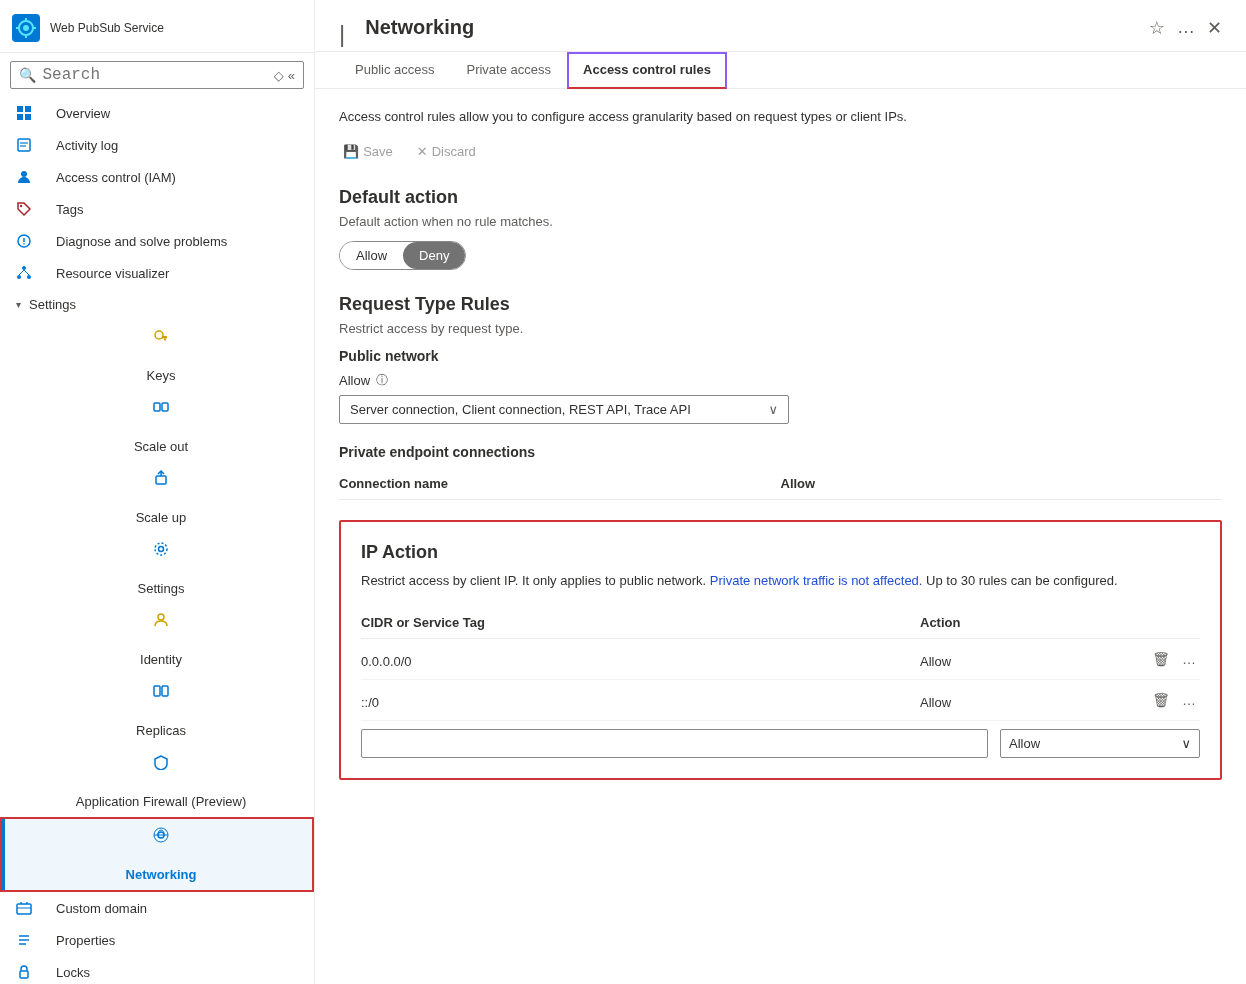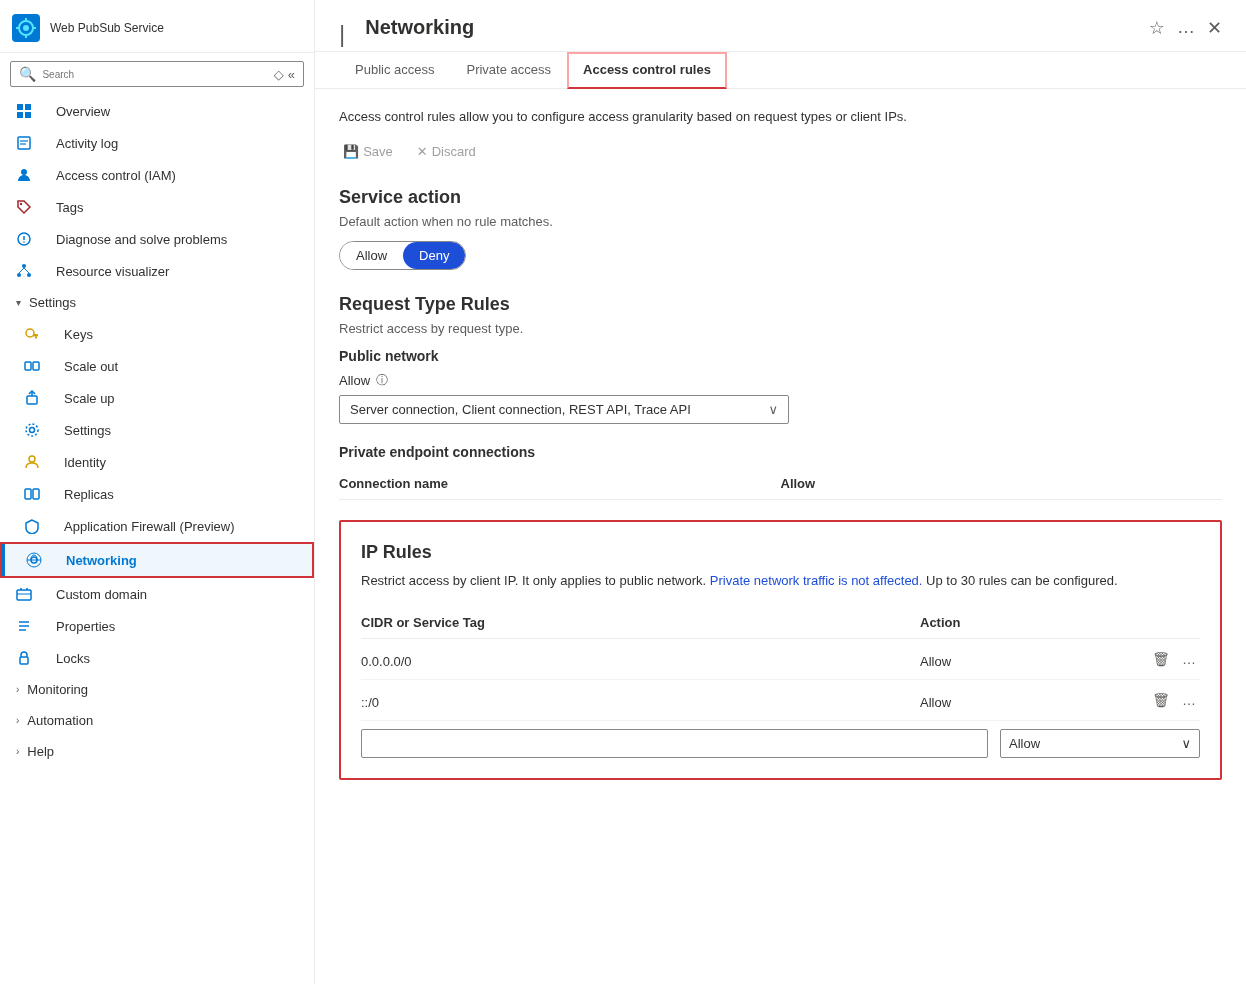--- a/index.html
+++ b/index.html
@@ -32,21 +32,21 @@
     .search-bar {
       display: flex; align-items: center;
       margin: 8px 10px;
       border: 1px solid #8a8886;
       border-radius: 2px;
       padding: 4px 8px;
       background: #fff;
       position: relative;
     }
     .search-bar input {
-      border: none; outline: none; font-size: 10px; width: 100%; color: #0c4a6e;
+      border: none; outline: none; font-size: 16px; width: 100%; color: #0c4a6e; font-family: Liberation Mono, monospace;
     }
     .search-bar .search-icon { color: #605e5c; margin-right: 6px; font-size: 14px; }
     .search-actions { display: flex; gap: 4px; margin-left: auto; }
     .search-actions span { color: #605e5c; cursor: pointer; font-size: 13px; }
 
     .nav-item {
       display: flex; align-items: center;
       padding: 8px 16px;
       cursor: pointer;
       color: #323130;
@@ -68,21 +68,21 @@
 
     .nav-section-header {
       display: flex; align-items: center;
       padding: 8px 16px;
       cursor: pointer;
       color: #323130;
       font-size: 13px;
       gap: 4px;
     }
     .nav-section-header .chevron { font-size: 10px; color: #605e5c; margin-right: 4px; }
-    .nav-indent { padding-left: 24px; }
+    .nav-indent { padding-left: 24px; flex-direction: column; }
 
     
     .main {
       flex: 1;
       background: #fff;
       display: flex;
       flex-direction: column;
       height: 100%;
       overflow-y: auto;
     }
@@ -107,21 +107,21 @@
       color: #605e5c;
       border-bottom: 2px solid transparent;
       margin-bottom: -1px;
     }
     .tab.active {
       color: #323130;
       font-weight: 600;
       border-bottom: 2px solid #0078d4;
     }
     .tab.highlighted {
-      border: 2px solid #fca5a5;
+      border: 2px solid #8b5cf6;
       border-bottom: 2px solid #d13438;
       padding: 8px 14px;
     }
 
     .content-area { padding: 20px 24px; flex: 1; }
     .description { color: #323130; font-size: 13px; margin-bottom: 16px; }
 
     .toolbar { display: flex; align-items: center; gap: 16px; margin-bottom: 24px; }
     .toolbar-btn {
       display: flex; align-items: center; gap: 4px;
@@ -141,21 +141,21 @@
     }
     .toggle-btn {
       padding: 6px 16px;
       font-size: 13px;
       cursor: pointer;
       border: none;
       background: #fff;
       color: #323130;
     }
     .toggle-btn.active {
-      background: #1d4ed8;
+      background: #737373;
       color: #fff;
       border-radius: 20px;
     }
 
     .subsection-title { font-size: 14px; font-weight: 600; color: #323130; margin-bottom: 8px; }
 
     .allow-label { display: flex; align-items: center; gap: 6px; font-size: 13px; margin-bottom: 6px; }
     .info-icon { color: #605e5c; font-size: 12px; cursor: help; }
 
     .dropdown-select {
@@ -495,21 +495,21 @@
       <button class="toolbar-btn disabled">
         <span>💾</span>
         <span>Save</span>
       </button>
       <button class="toolbar-btn disabled">
         <span>✕</span>
         <span>Discard</span>
       </button>
     </div>
 
-    <h2 class="section-title">Service action</h2>
+    <h2 class="section-title">Default action</h2>
     <p class="section-desc">Default action when no rule matches.</p>
 
     <div class="toggle-group">
       <button class="toggle-btn">Allow</button>
       <button class="toggle-btn active">Deny</button>
     </div>
 
     <h2 class="section-title">Request Type Rules</h2>
     <p class="section-desc">Restrict access by request type.</p>
 
@@ -525,21 +525,21 @@
 
     <div class="private-endpoints-section">
       <div class="subsection-title">Private endpoint connections</div>
       <div class="table-header">
         <div class="col-connection">Connection name</div>
         <div class="col-allow">Allow</div>
       </div>
     </div>
 
     <div class="ip-rules-section">
-      <h2 class="ip-rules-title">IP Rules</h2>
+      <h2 class="ip-rules-title">IP Action</h2>
       <p class="ip-rules-desc">
         <span>Restrict access by client IP. It only applies to public network.</span>
         <span style="color:#1d4ed8;">Private network traffic is not affected.</span>
         <span>Up to 30 rules can be configured.</span>
       </p>
 
       <div class="ip-table">
         <div class="ip-table-header">
           <div class="ip-col-cidr">CIDR or Service Tag</div>
           <div class="ip-col-action">Action</div>

